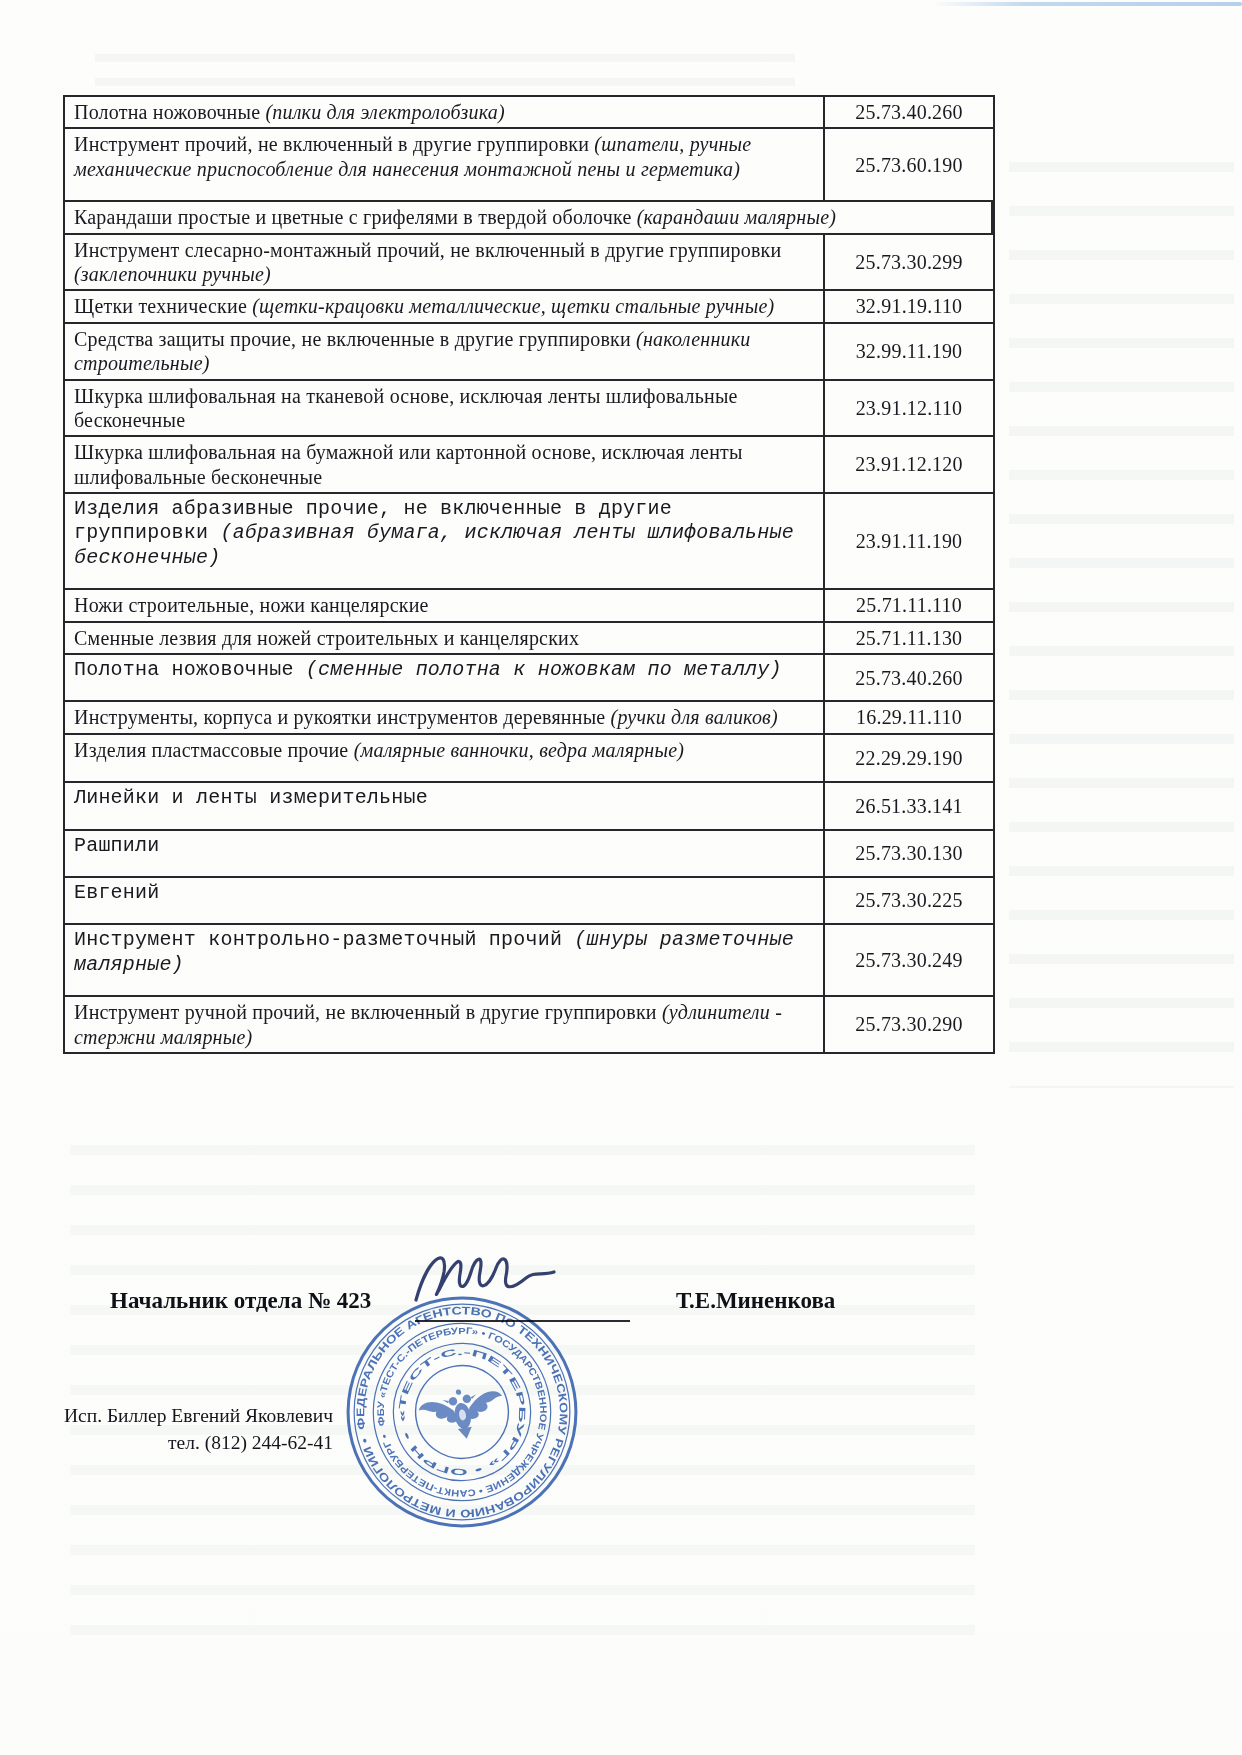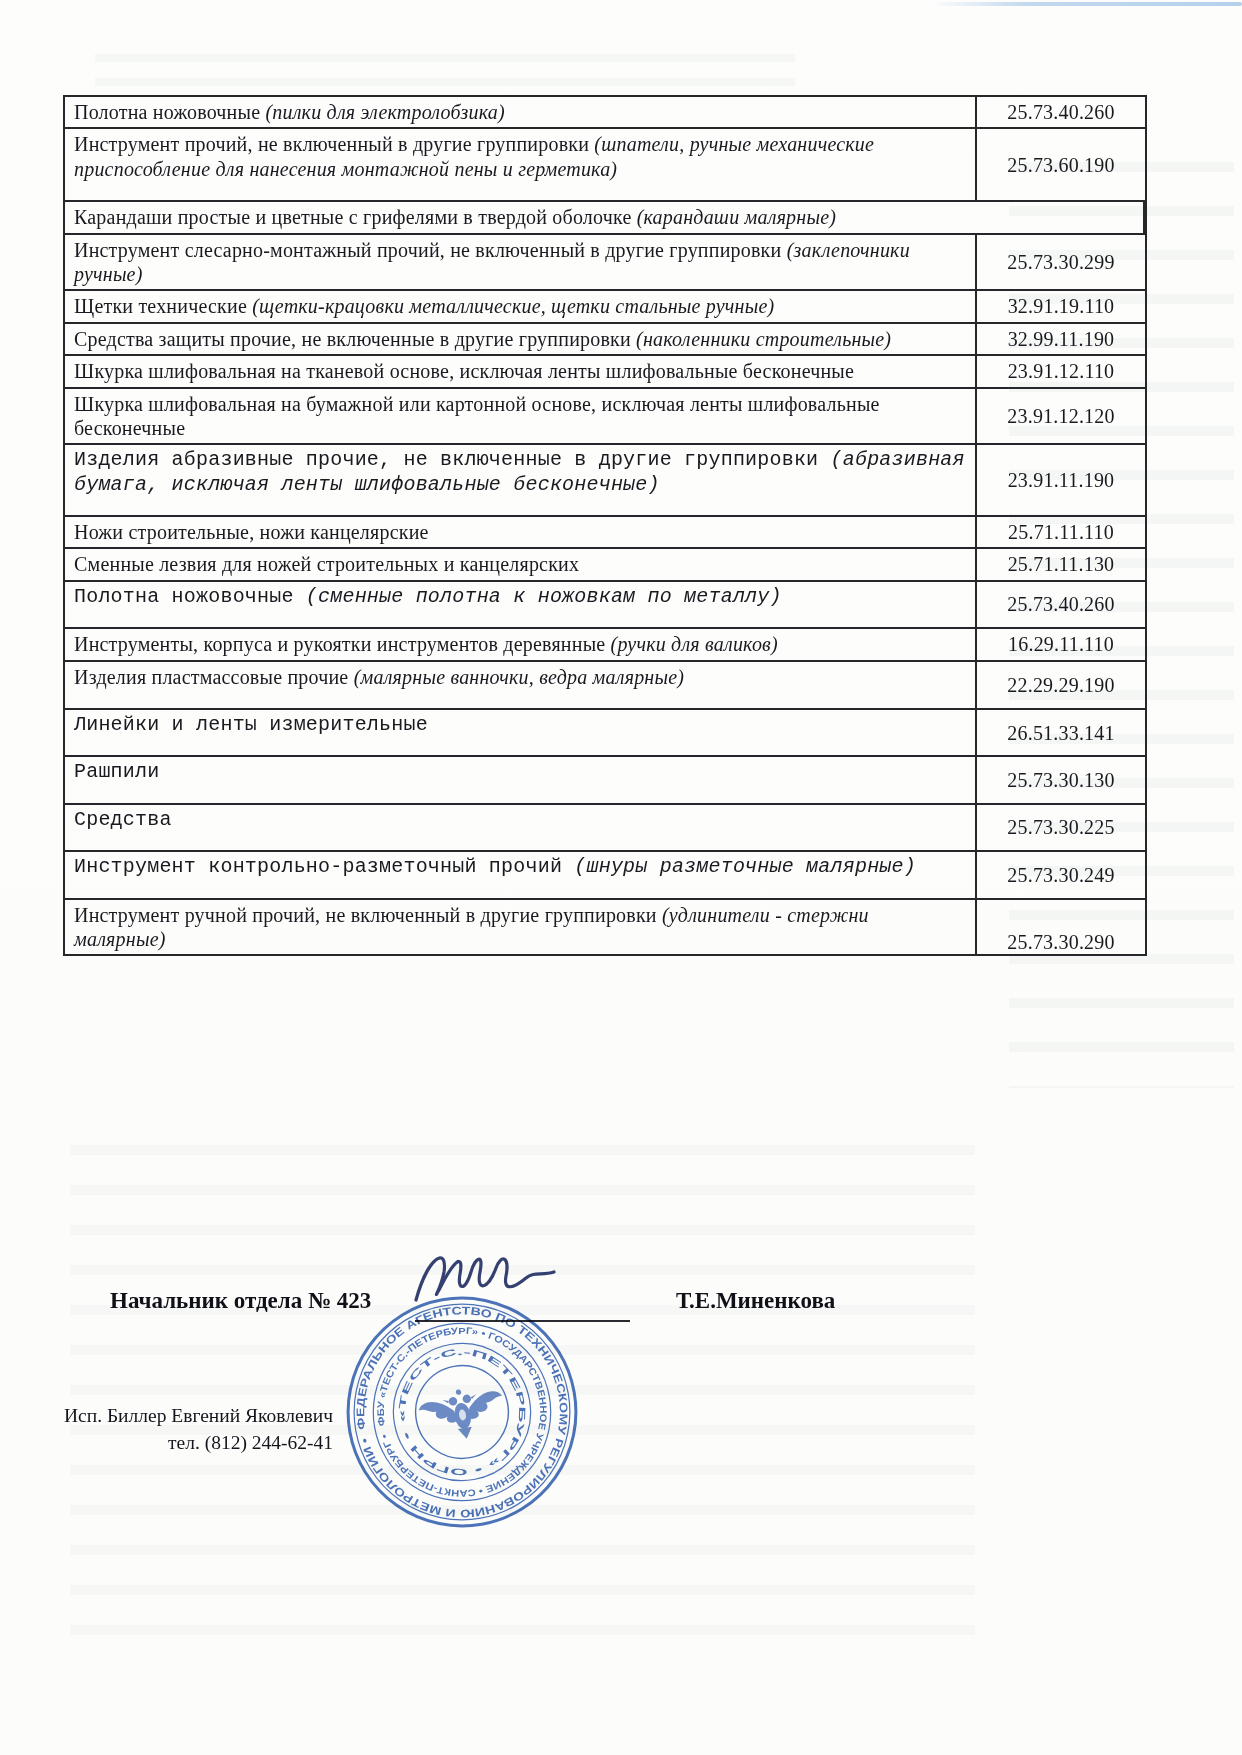--- a/index.html
+++ b/index.html
@@ -17,27 +17,27 @@
     background:linear-gradient(90deg,transparent,#aecdea 30%,#9cc2e6);opacity:.75;border-radius:2px;}
   .ghost{position:absolute;pointer-events:none;}
   .ghost-right{right:8px;top:128px;width:225px;height:960px;opacity:.045;
     background:repeating-linear-gradient(180deg,transparent 0 34px,#3f6f62 34px 44px);}
   .ghost-bottom{left:70px;top:1115px;width:905px;height:540px;opacity:.035;
     background:repeating-linear-gradient(180deg,transparent 0 30px,#48705f 30px 40px);}
   .ghost-topleft{left:95px;top:38px;width:700px;height:48px;opacity:.05;
     background:repeating-linear-gradient(180deg,transparent 0 16px,#5a7f74 16px 24px);}
   
   .doc-table{
-    position:absolute;left:63px;top:95px;width:1084px;
+    position:absolute;left:63px;top:95px;width:932px;
     border:2px solid #26262b;
     box-sizing:border-box;
     font-size:20px;line-height:1.22;letter-spacing:.2px;
   }
   .trow{display:flex;border-bottom:2px solid #26262b;}
-  .trow:last-child{border-bottom:none;align-items:flex-end;}
+  .trow:last-child{border-bottom:none;}
   .tname{flex:1;padding:3px 10px 3px 9px;border-right:2px solid #26262b;box-sizing:border-box;}
   .tcode{width:168px;display:flex;align-items:center;justify-content:center;
     box-sizing:border-box;text-align:center;}
   .it{font-style:italic;}
   .pad1 .tname{padding-bottom:18px;font-family:Liberation Mono, monospace;}
   .pad2 .tname{padding-bottom:19px;}
   
   .sign-title{position:absolute;left:110px;top:1288px;font-size:23px;font-weight:bold;color:#101018;}
   .sign-name{position:absolute;left:676px;top:1288px;font-size:23px;font-weight:bold;color:#101018;}
   .sign-line{position:absolute;left:415px;top:1320px;width:215px;height:0;border-top:2px solid #2a2a30;}
@@ -117,21 +117,21 @@
       </div>
       <div class="trow pad1">
         <div class="tname"><span>Линейки и ленты измерительные</span></div>
         <div class="tcode">26.51.33.141</div>
       </div>
       <div class="trow pad1">
         <div class="tname"><span>Рашпили</span></div>
         <div class="tcode">25.73.30.130</div>
       </div>
       <div class="trow pad1">
-        <div class="tname"><span>Средства</span></div>
+        <div class="tname"><span>Евгений</span></div>
         <div class="tcode">25.73.30.225</div>
       </div>
       <div class="trow pad1">
         <div class="tname"><span>Инструмент контрольно-разметочный прочий </span><span class="it">(шнуры разметочные малярные)</span></div>
         <div class="tcode">25.73.30.249</div>
       </div>
       <div class="trow">
         <div class="tname"><span>Инструмент ручной прочий, не включенный в другие группировки </span><span class="it">(удлинители - стержни малярные)</span></div>
         <div class="tcode">25.73.30.290</div>
       </div>

